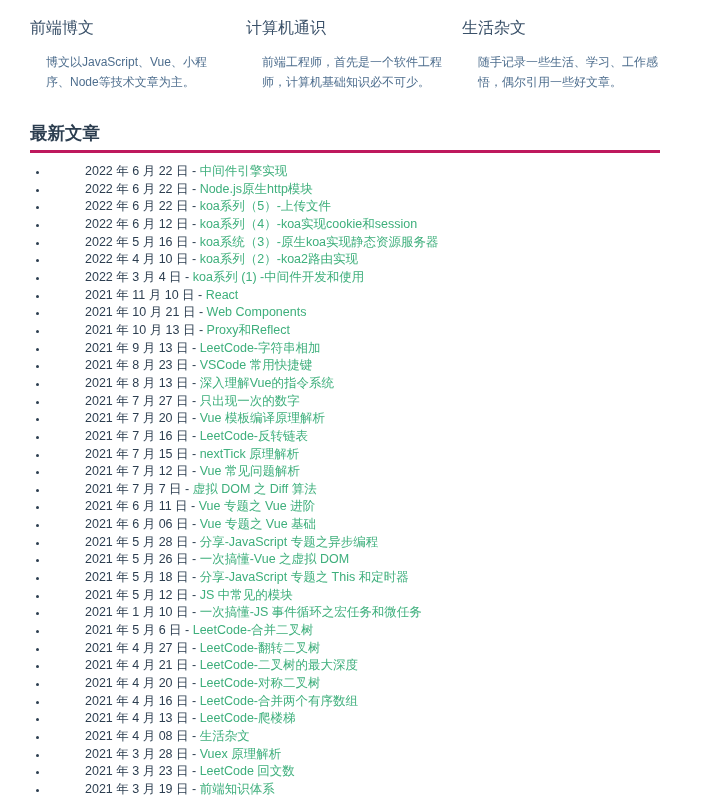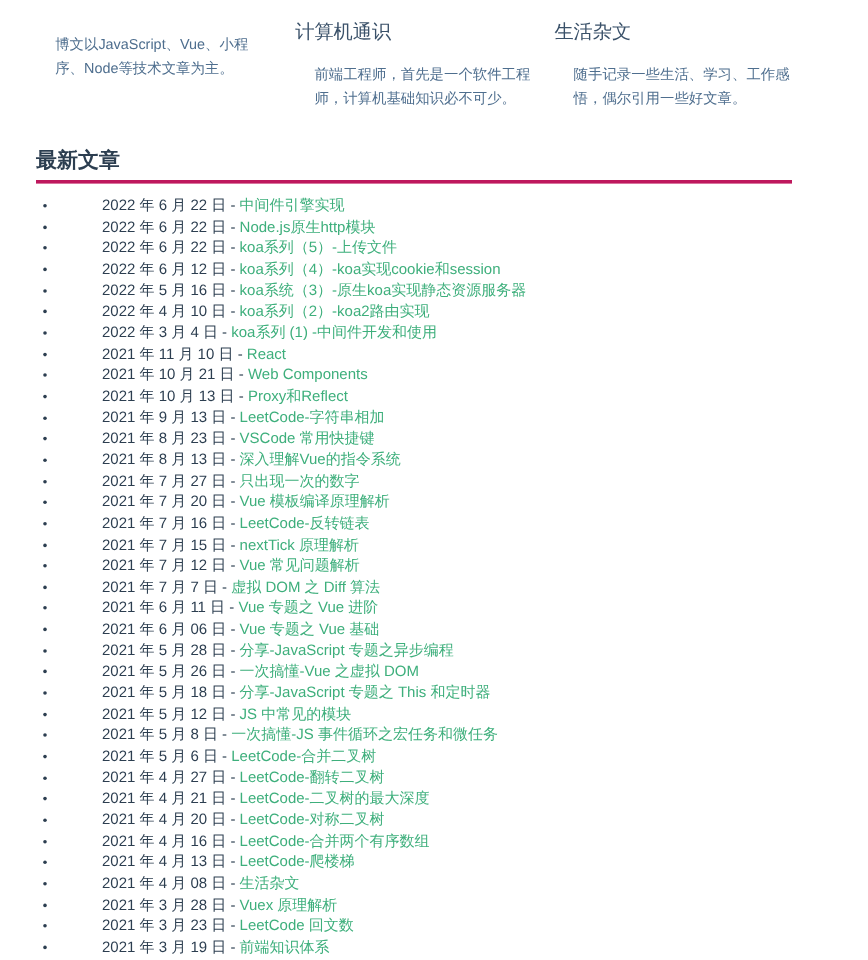--- a/index.html
+++ b/index.html
@@ -78,20 +78,21 @@
     text-align: right;
   }
 </style>
 </head>
 <body>
 
 <div class="page">
 
   <div class="features">
     <div class="feature">
+      <h3>前端博文</h3>
       <p>博文以JavaScript、Vue、小程序、Node等技术文章为主。</p>
     </div>
     <div class="feature">
       <h3>计算机通识</h3>
       <p>前端工程师，首先是一个软件工程师，计算机基础知识必不可少。</p>
     </div>
     <div class="feature">
       <h3>生活杂文</h3>
       <p>随手记录一些生活、学习、工作感悟，偶尔引用一些好文章。</p>
     </div>
@@ -118,21 +119,21 @@
       <li><span class="article-date">2021 年 7 月 16 日 - </span><a>LeetCode-反转链表</a></li>
       <li><span class="article-date">2021 年 7 月 15 日 - </span><a>nextTick 原理解析</a></li>
       <li><span class="article-date">2021 年 7 月 12 日 - </span><a>Vue 常见问题解析</a></li>
       <li><span class="article-date">2021 年 7 月 7 日 - </span><a>虚拟 DOM 之 Diff 算法</a></li>
       <li><span class="article-date">2021 年 6 月 11 日 - </span><a>Vue 专题之 Vue 进阶</a></li>
       <li><span class="article-date">2021 年 6 月 06 日 - </span><a>Vue 专题之 Vue 基础</a></li>
       <li><span class="article-date">2021 年 5 月 28 日 - </span><a>分享-JavaScript 专题之异步编程</a></li>
       <li><span class="article-date">2021 年 5 月 26 日 - </span><a>一次搞懂-Vue 之虚拟 DOM</a></li>
       <li><span class="article-date">2021 年 5 月 18 日 - </span><a>分享-JavaScript 专题之 This 和定时器</a></li>
       <li><span class="article-date">2021 年 5 月 12 日 - </span><a>JS 中常见的模块</a></li>
-      <li><span class="article-date">2021 年 5 月 8 日 - </span><a>一次搞懂-JS 事件循环之宏任务和微任务</a></li>
+      <li><span class="article-date">2021 年 1 月 10 日 - </span><a>一次搞懂-JS 事件循环之宏任务和微任务</a></li>
       <li><span class="article-date">2021 年 5 月 6 日 - </span><a>LeetCode-合并二叉树</a></li>
       <li><span class="article-date">2021 年 4 月 27 日 - </span><a>LeetCode-翻转二叉树</a></li>
       <li><span class="article-date">2021 年 4 月 21 日 - </span><a>LeetCode-二叉树的最大深度</a></li>
       <li><span class="article-date">2021 年 4 月 20 日 - </span><a>LeetCode-对称二叉树</a></li>
       <li><span class="article-date">2021 年 4 月 16 日 - </span><a>LeetCode-合并两个有序数组</a></li>
       <li><span class="article-date">2021 年 4 月 13 日 - </span><a>LeetCode-爬楼梯</a></li>
       <li><span class="article-date">2021 年 4 月 08 日 - </span><a>生活杂文</a></li>
       <li><span class="article-date">2021 年 3 月 28 日 - </span><a>Vuex 原理解析</a></li>
       <li><span class="article-date">2021 年 3 月 23 日 - </span><a>LeetCode 回文数</a></li>
       <li><span class="article-date">2021 年 3 月 19 日 - </span><a>前端知识体系</a></li>

